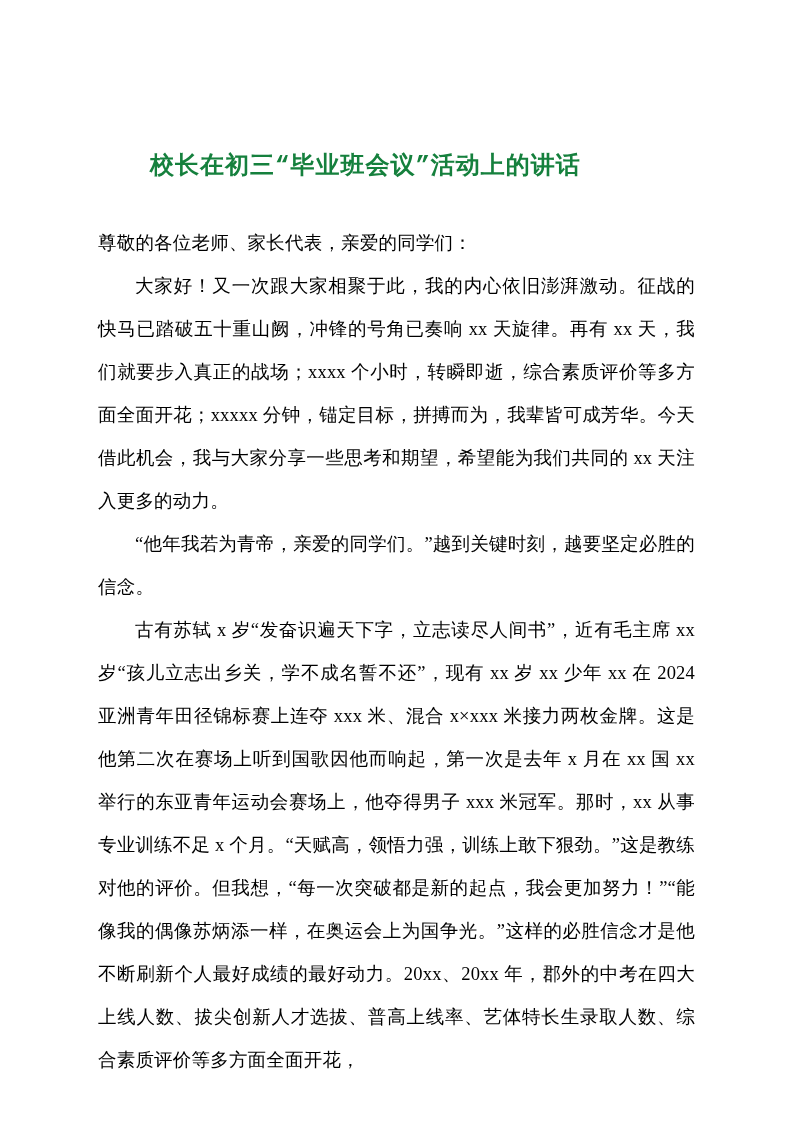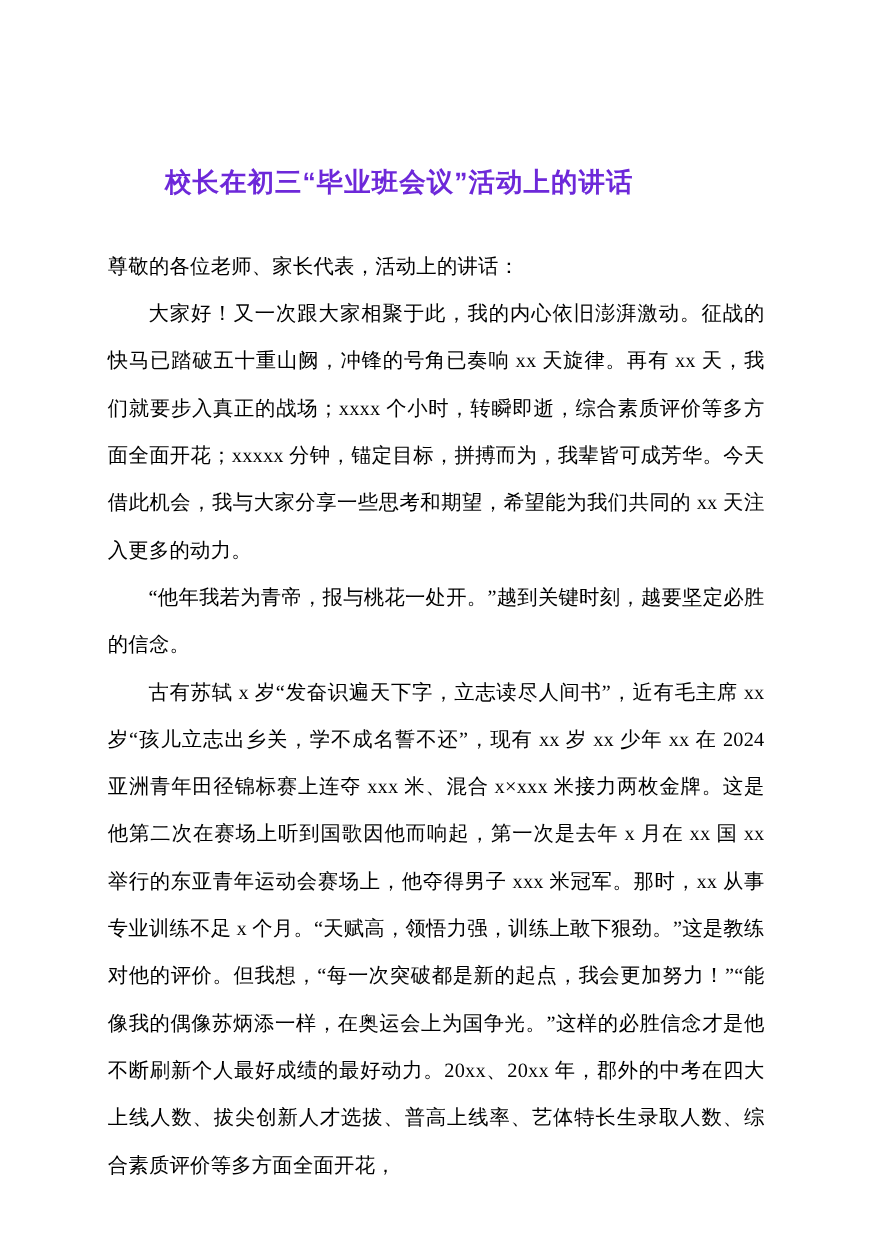--- a/index.html
+++ b/index.html
@@ -15,28 +15,28 @@
   }
   .page {
     position: relative;
     width: 793px;
     height: 1122px;
     box-sizing: border-box;
     padding: 150px 98px 60px 98px;
     background: #ffffff;
   }
   .doc-title {
-    font-family: Liberation Sans, sans-serif;
+    font-family: Liberation Mono, monospace;
     font-size: 24px;
     font-weight: bold;
     letter-spacing: 1px;
     text-align: left;
     margin: 0 0 38px 52px;
     line-height: 1.4;
-    color: #6d28d9;
+    color: #15803d;
   }
   .body-text {
     font-family: "Liberation Serif", "DejaVu Serif", serif;
     font-size: 18.5px;
     line-height: 43px;
     text-align: justify;
     text-justify: inter-ideograph;
     color: #000000;
     letter-spacing: 0.2px;
   }
@@ -50,18 +50,18 @@
   .indent-2 {
     text-indent: 2em;
   }
 </style>
 </head>
 <body>
 
 <div class="page">
   <h1 class="doc-title">校长在初三“毕业班会议”活动上的讲话</h1>
   <div class="body-text">
-    <p class="indent-0">尊敬的各位老师、家长代表，活动上的讲话：</p>
+    <p class="indent-0">尊敬的各位老师、家长代表，亲爱的同学们：</p>
     <p class="indent-2">大家好！又一次跟大家相聚于此，我的内心依旧澎湃激动。征战的快马已踏破五十重山阙，冲锋的号角已奏响 xx 天旋律。再有 xx 天，我们就要步入真正的战场；xxxx 个小时，转瞬即逝，综合素质评价等多方面全面开花；xxxxx 分钟，锚定目标，拼搏而为，我辈皆可成芳华。今天借此机会，我与大家分享一些思考和期望，希望能为我们共同的 xx 天注入更多的动力。</p>
-    <p class="indent-2">“他年我若为青帝，报与桃花一处开。”越到关键时刻，越要坚定必胜的信念。</p>
+    <p class="indent-2">“他年我若为青帝，亲爱的同学们。”越到关键时刻，越要坚定必胜的信念。</p>
     <p class="indent-2">古有苏轼 x 岁“发奋识遍天下字，立志读尽人间书”，近有毛主席 xx 岁“孩儿立志出乡关，学不成名誓不还”，现有 xx 岁 xx 少年 xx 在 2024 亚洲青年田径锦标赛上连夺 xxx 米、混合 x×xxx 米接力两枚金牌。这是他第二次在赛场上听到国歌因他而响起，第一次是去年 x 月在 xx 国 xx 举行的东亚青年运动会赛场上，他夺得男子 xxx 米冠军。那时，xx 从事专业训练不足 x 个月。“天赋高，领悟力强，训练上敢下狠劲。”这是教练对他的评价。但我想，“每一次突破都是新的起点，我会更加努力！”“能像我的偶像苏炳添一样，在奥运会上为国争光。”这样的必胜信念才是他不断刷新个人最好成绩的最好动力。20xx、20xx 年，郡外的中考在四大上线人数、拔尖创新人才选拔、普高上线率、艺体特长生录取人数、综合素质评价等多方面全面开花，</p>
   </div>
 </div>
 
 </body></html>

